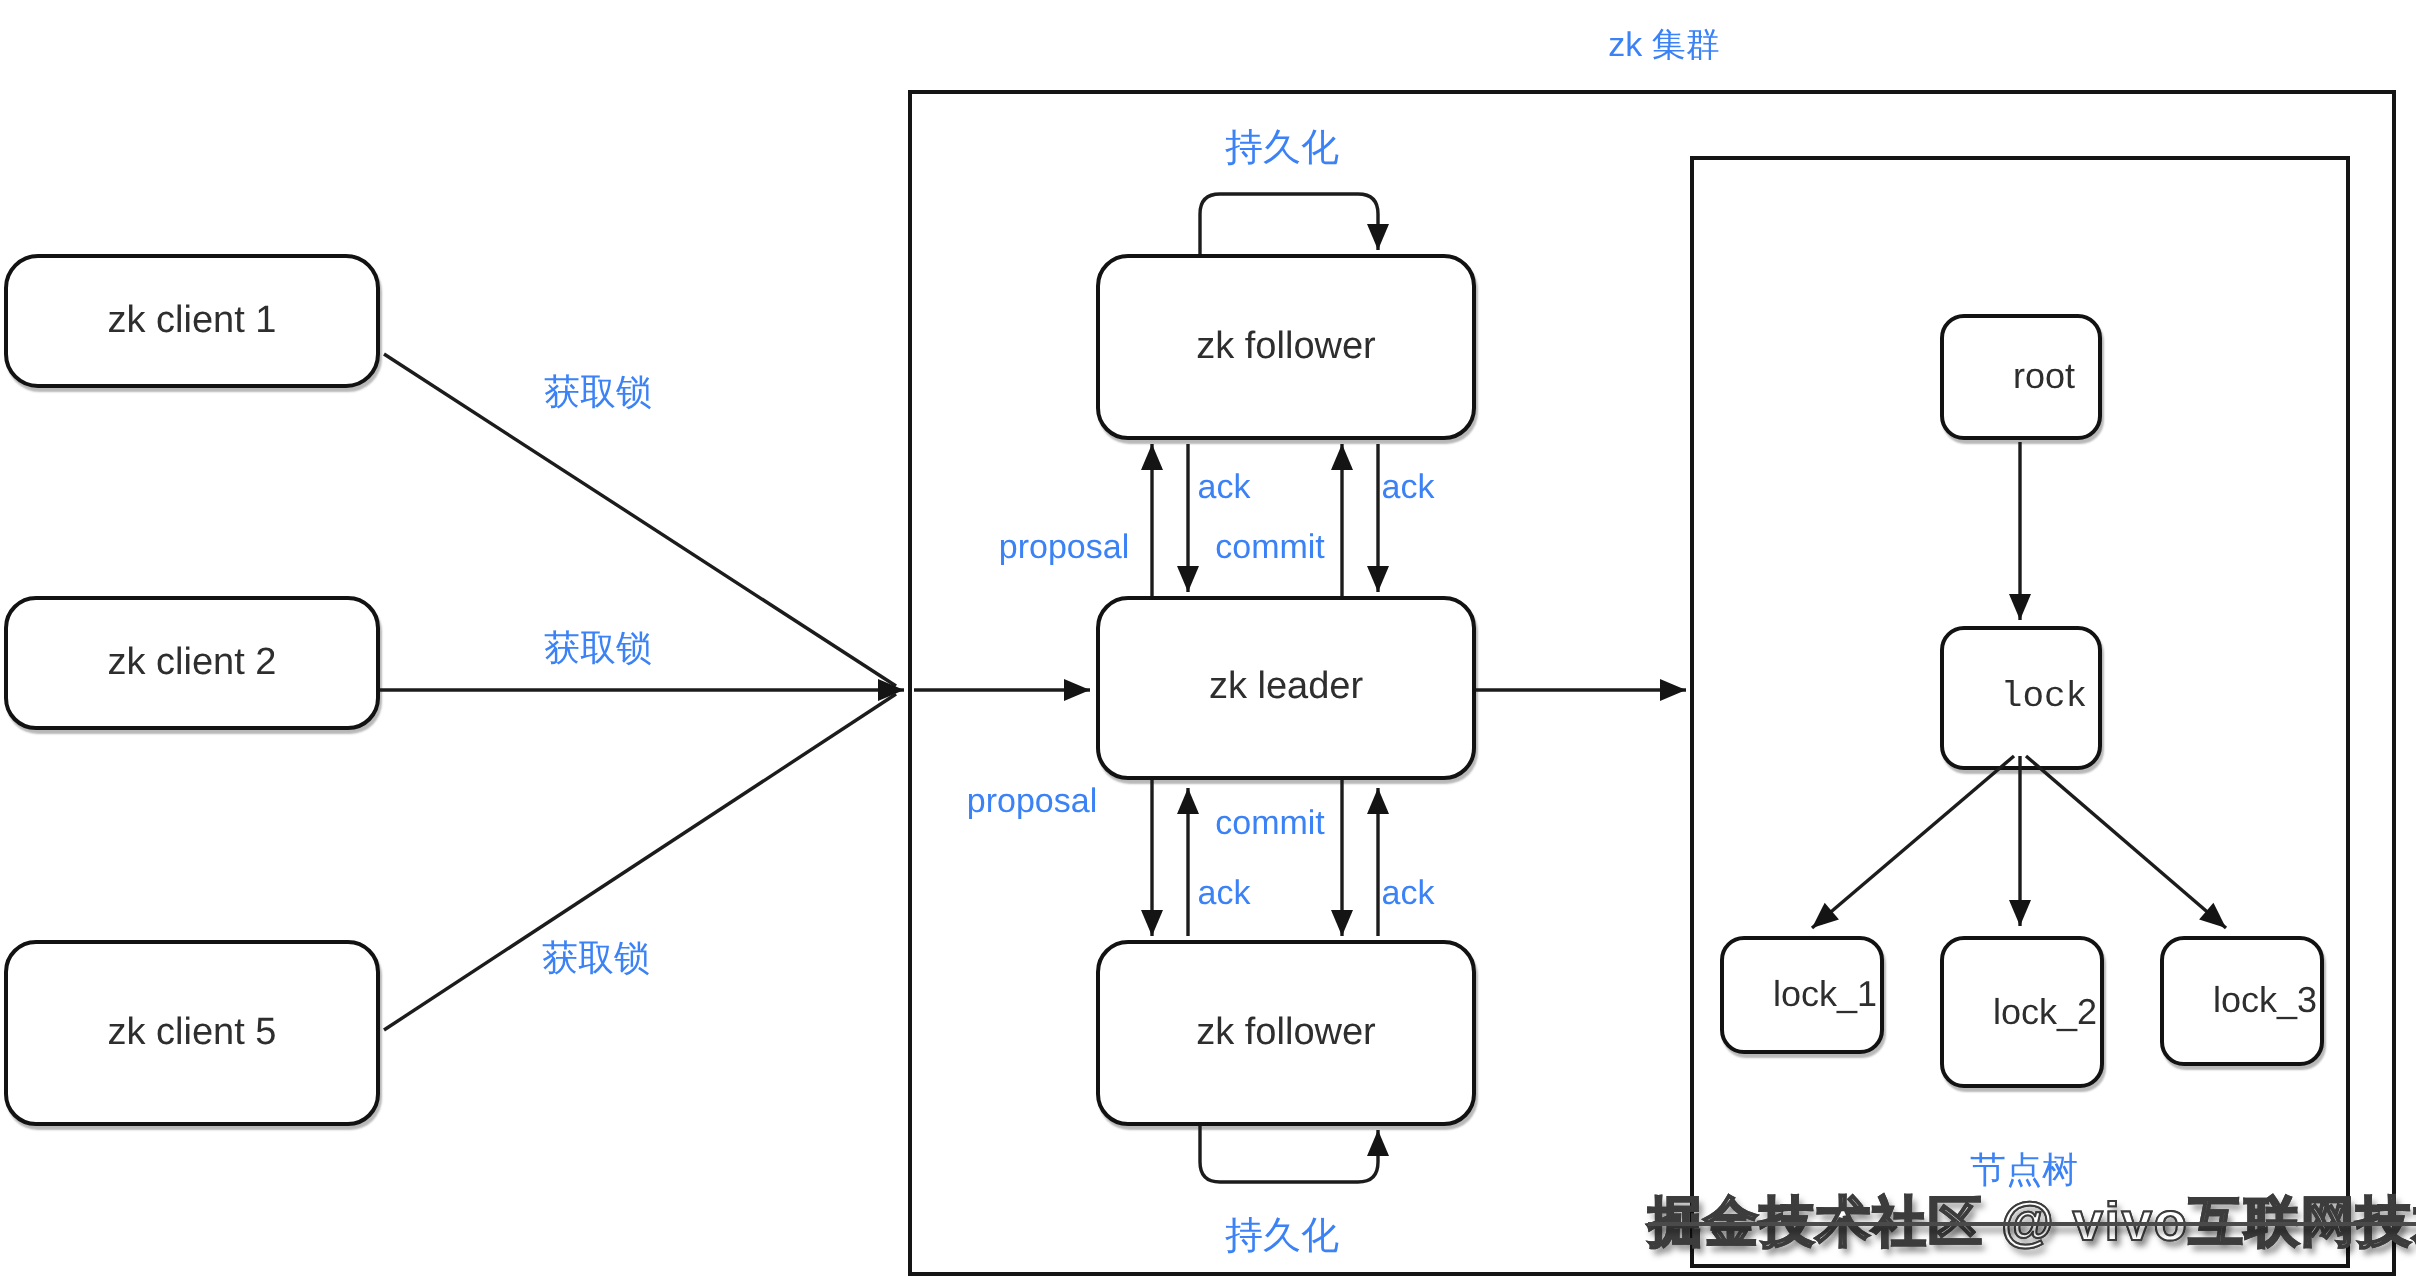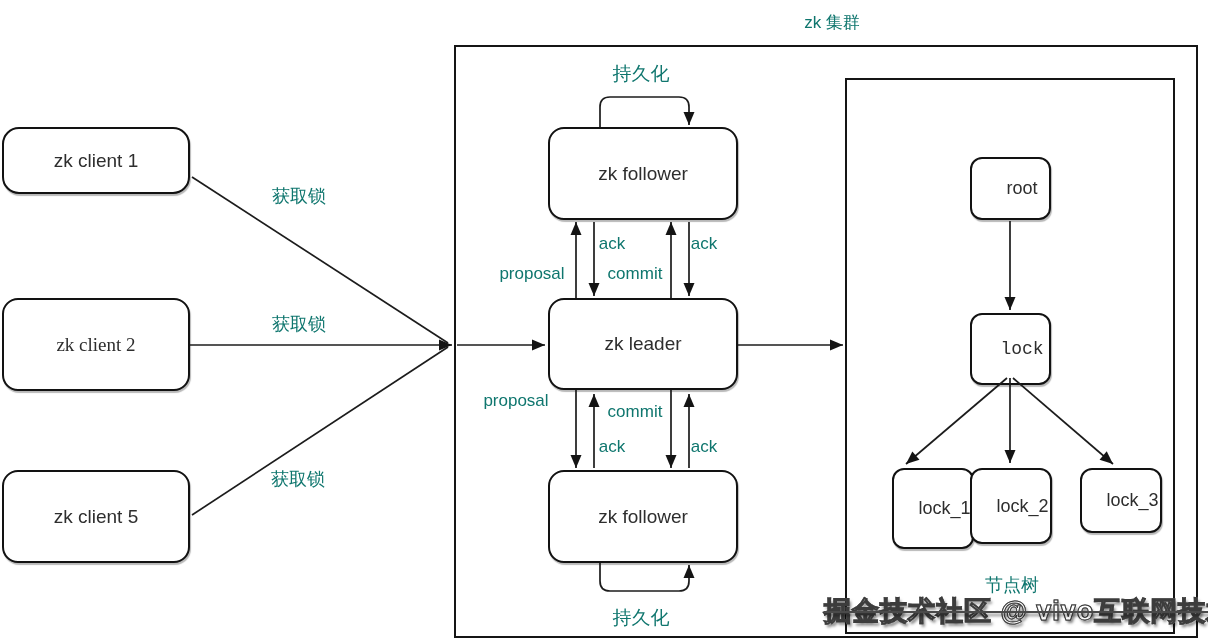--- a/index.html
+++ b/index.html
@@ -12,21 +12,21 @@
     background:transparent;z-index:0;
   }
   .box{
     position:absolute;box-sizing:border-box;background:#ffffff;
     border:2.6px solid #121212;border-radius:16px;z-index:1;
     display:flex;align-items:center;justify-content:center;
     font-size:19px;color:#2e2e2e;box-shadow:1px 2px 1px rgba(0,0,0,0.28);
   }
   .box.small{border-radius:12px;font-size:18px;padding-left:23px;}
   .lbl{
-    position:absolute;z-index:3;color:#0f766e;font-size:17px;
+    position:absolute;z-index:3;color:#3b82f6;font-size:17px;
     white-space:nowrap;transform:translateX(-50%);
   }
   .lbl.cjk{font-size:18px;}
   .edges{position:absolute;left:0;top:0;z-index:2;}
   .watermark{
     position:absolute;z-index:5;left:824px;top:593px;white-space:nowrap;
     font-size:27px;font-weight:bold;letter-spacing:1px;color:#ffffff;
     -webkit-text-stroke:1px #3c3c3c;
     text-shadow:2px 3px 3px rgba(0,0,0,0.5);
     text-decoration:line-through;
@@ -74,21 +74,21 @@
       <line x1="1010" y1="221" x2="1010" y2="310" marker-end="url(#ah)"></line>
       <line x1="1007" y1="378" x2="906" y2="464" marker-end="url(#ah)"></line>
       <line x1="1010" y1="378" x2="1010" y2="463" marker-end="url(#ah)"></line>
       <line x1="1013" y1="378" x2="1113" y2="464" marker-end="url(#ah)"></line>
     </g>
   </svg>
 
   <div class="box" style="left:2px;top:127px;width:188px;height:67px;border-radius:17px;">
     <span>zk client 1</span>
   </div>
-  <div class="box" style="left:2px;top:298px;width:188px;height:93px;font-family:Liberation Serif, serif;">
+  <div class="box" style="left:2px;top:298px;width:188px;height:67px;">
     <span>zk client 2</span>
   </div>
   <div class="box" style="left:2px;top:470px;width:188px;height:93px;">
     <span>zk client 5</span>
   </div>
 
   <div class="box" style="left:548px;top:127px;width:190px;height:93px;">
     <span>zk follower</span>
   </div>
   <div class="box" style="left:548px;top:298px;width:190px;height:92px;align-items:center;">
@@ -97,21 +97,21 @@
   <div class="box" style="left:548px;top:470px;width:190px;height:93px;">
     <span>zk follower</span>
   </div>
 
   <div class="box small" style="left:970px;top:157px;width:81px;height:63px;">
     <span>root</span>
   </div>
   <div class="box small" style="left:970px;top:313px;width:81px;height:72px;font-family:Liberation Mono, monospace;">
     <span>lock</span>
   </div>
-  <div class="box small" style="left:860px;top:468px;width:82px;height:81px;margin-left:32px;">
+  <div class="box small" style="left:860px;top:468px;width:82px;height:59px;">
     <span>lock_1</span>
   </div>
   <div class="box small" style="left:970px;top:468px;width:82px;height:76px;">
     <span>lock_2</span>
   </div>
   <div class="box small" style="left:1080px;top:468px;width:82px;height:65px;">
     <span>lock_3</span>
   </div>
 
   <div class="lbl cjk" style="left:832px;top:11px;font-size:17px;">zk 集群</div>

